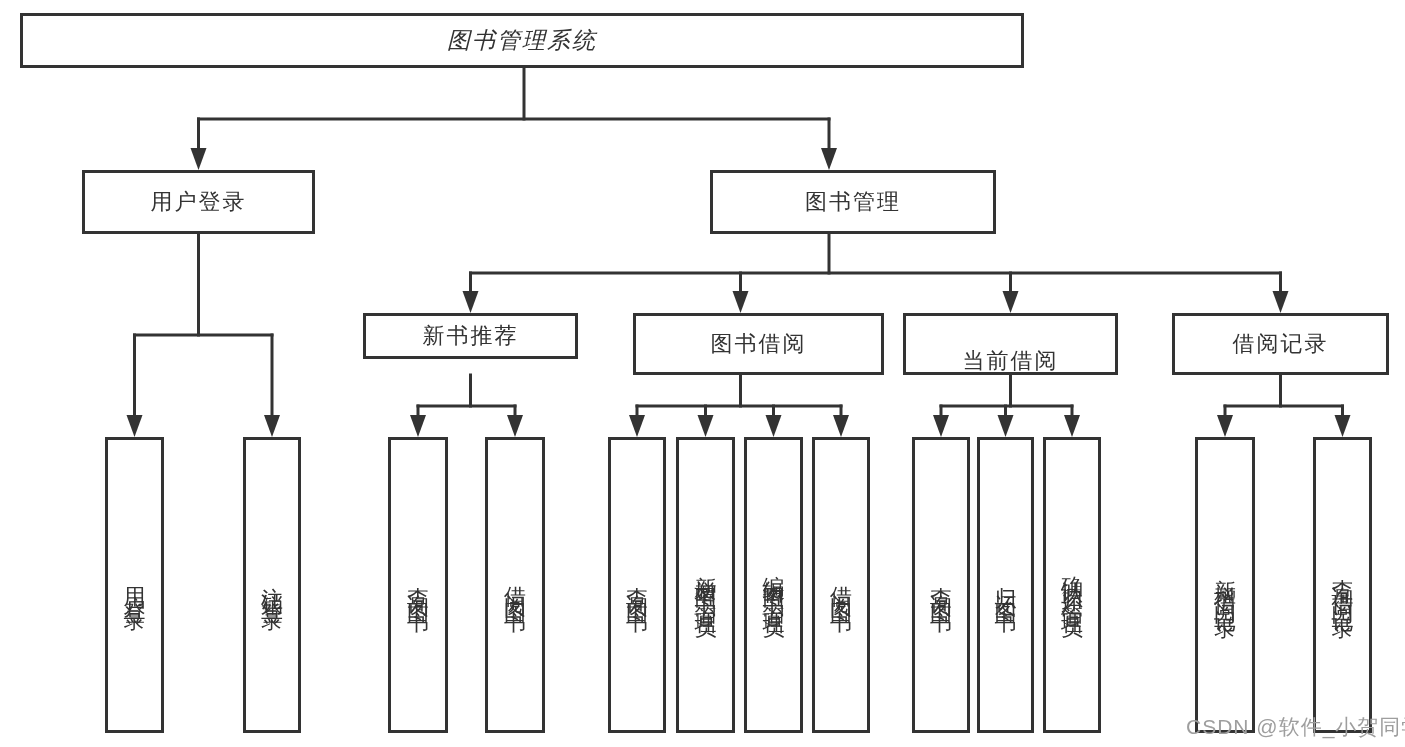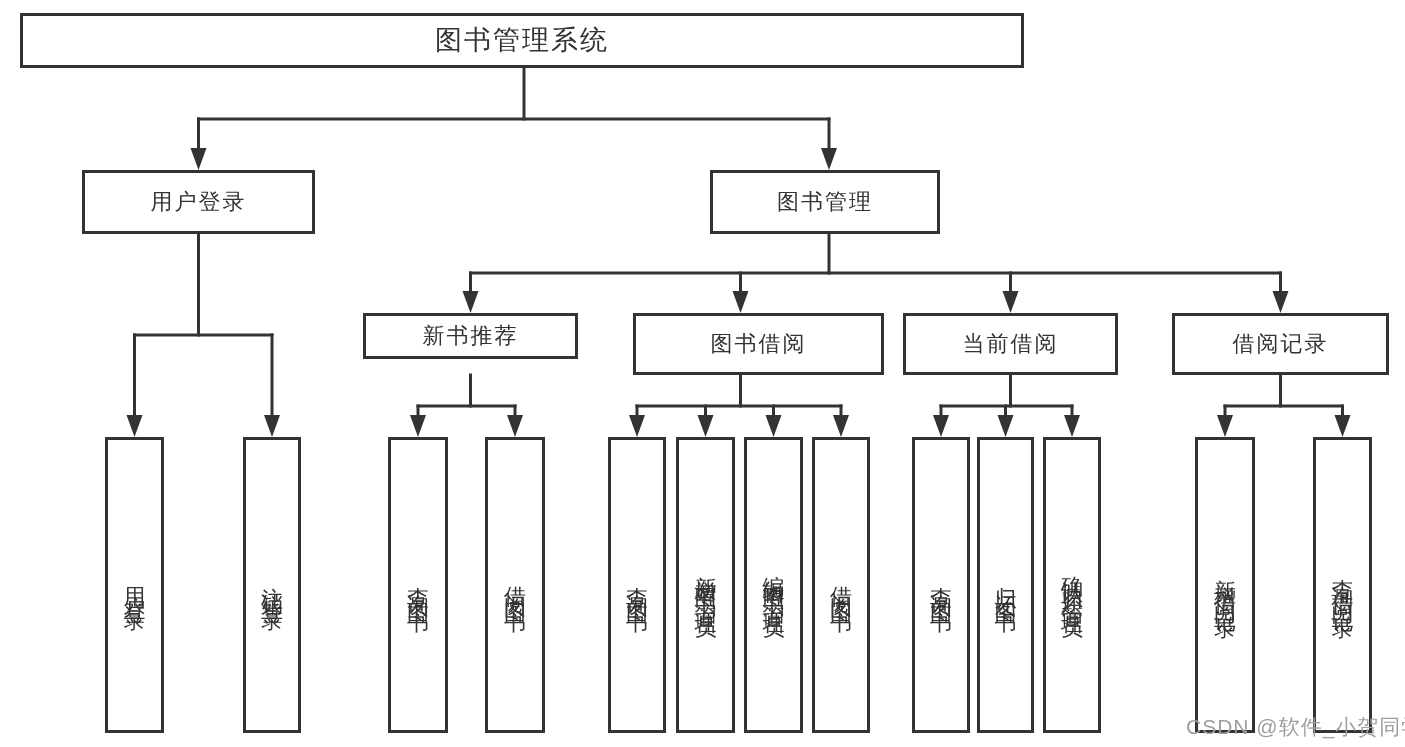--- a/index.html
+++ b/index.html
@@ -28,21 +28,21 @@
     align-items: center;
     justify-content: center;
     color: #333333;
   }
   .hbox span {
     font-size: 22px;
     letter-spacing: 2px;
     line-height: 1;
     white-space: nowrap;
   }
-  .rootbox span { font-size: 27px; }
+  .rootbox span { font-size: 23px; font-style: italic; }
   .vbox span {
     writing-mode: vertical-rl;
     text-orientation: mixed;
     font-size: 22px;
     letter-spacing: 8px;
     line-height: 1;
   }
   .vbox.long span { letter-spacing: 6px; }
   .watermark {
     position: absolute;
@@ -135,31 +135,31 @@
     </g>
   </svg>
 
   <div class="box hbox rootbox" style="left:20px; top:13px; width:1004px; height:55px;">
     <span>图书管理系统</span>
   </div>
 
   <div class="box hbox" style="left:82px; top:170px; width:233px; height:64px;">
     <span>用户登录</span>
   </div>
-  <div class="box hbox" style="left:710px; top:170px; width:230px; height:64px;">
+  <div class="box hbox" style="left:710px; top:170px; width:286px; height:64px;">
     <span>图书管理</span>
   </div>
 
   <div class="box hbox" style="left:363px; top:313px; width:215px; height:46px;">
     <span>新书推荐</span>
   </div>
   <div class="box hbox" style="left:633px; top:313px; width:251px; height:62px;">
     <span>图书借阅</span>
   </div>
-  <div class="box hbox" style="left:903px; top:313px; width:215px; height:62px;">
+  <div class="box hbox" style="left:903px; top:313px; width:215px; height:62px;align-items:flex-end;">
     <span>当前借阅</span>
   </div>
   <div class="box hbox" style="left:1172px; top:313px; width:217px; height:62px;">
     <span>借阅记录</span>
   </div>
 
   <div class="box vbox" style="left:105px; top:437px; width:59px; height:296px;">
     <span>用户登录</span>
   </div>
   <div class="box vbox" style="left:243px; top:437px; width:58px; height:296px;">

